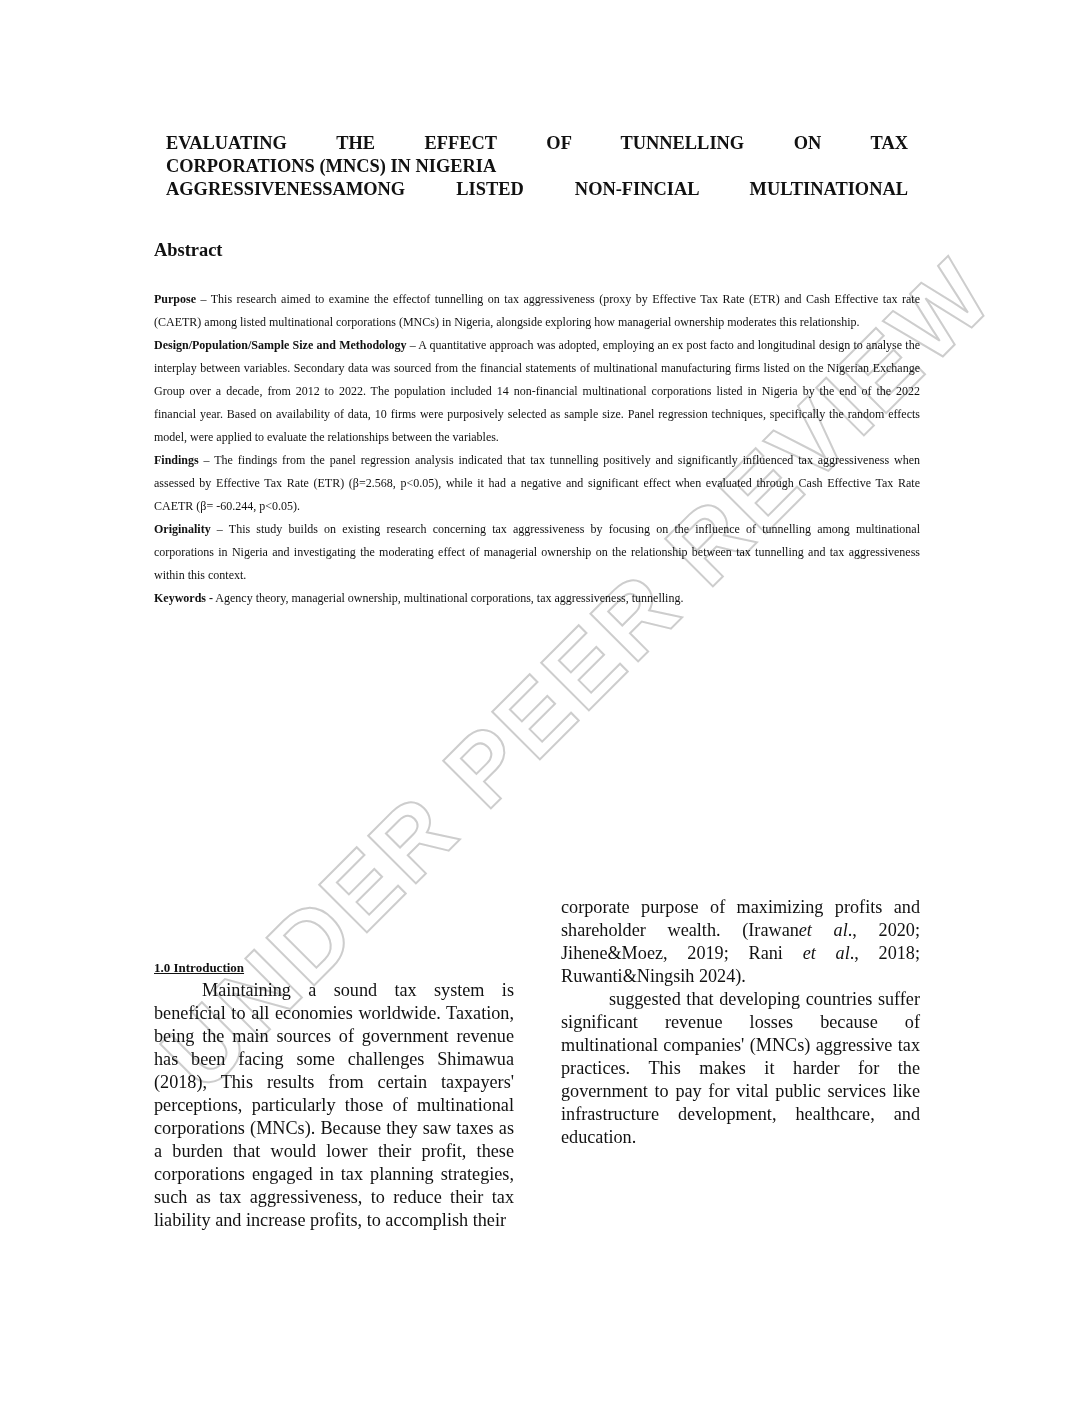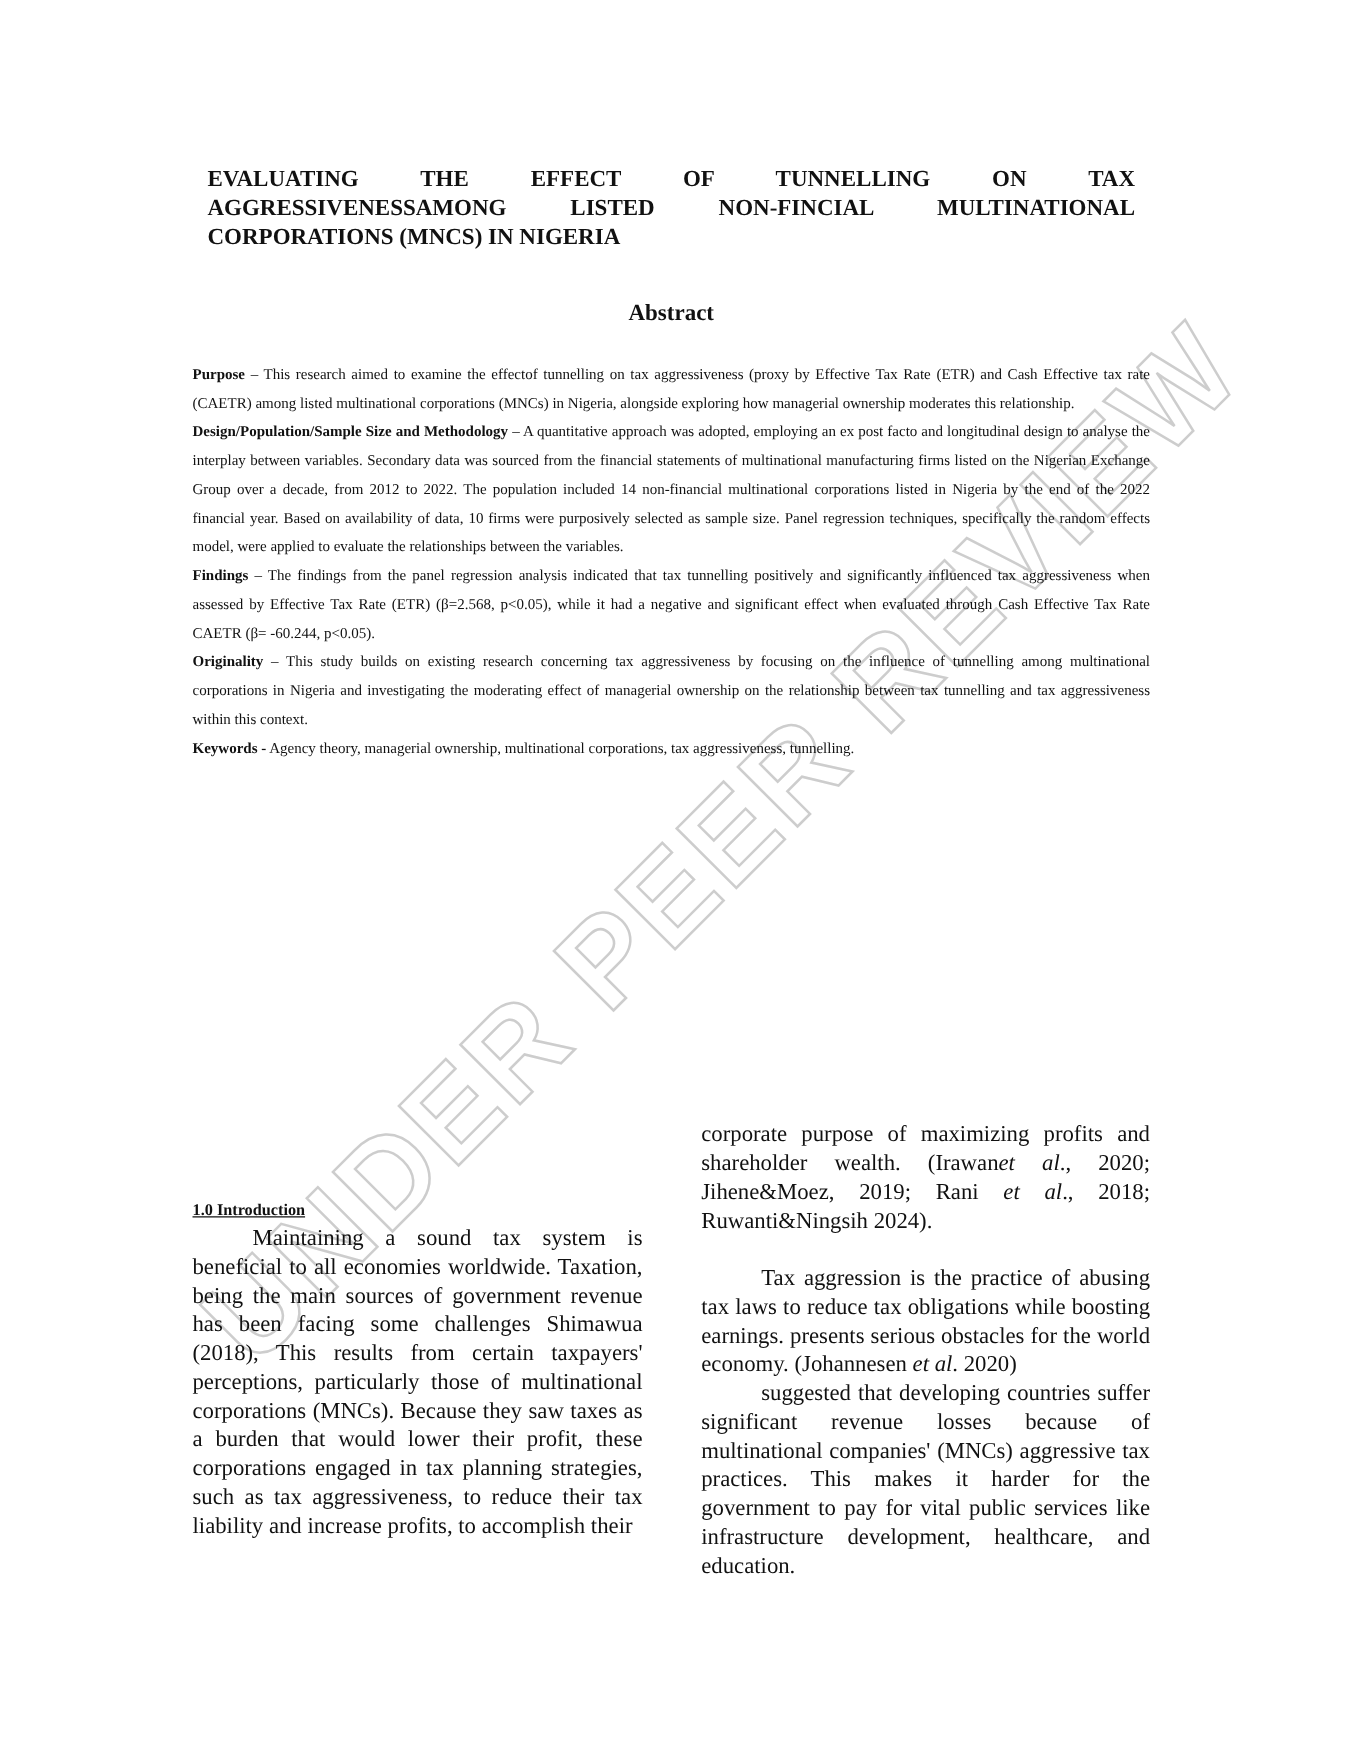--- a/index.html
+++ b/index.html
@@ -12,21 +12,21 @@
   .content { position: absolute; left: 154px; top: 120px; width: 766px; }
   .title {
     font-weight: bold; font-size: 18.4px; line-height: 23px;
     text-align: justify; text-align-last: left; margin: 12px;
     letter-spacing: 0px;
   }
   .title .tl { display: block; text-align: justify; text-align-last: justify; }
   .title .tl.last { text-align-last: left; }
   .abstract-heading {
     font-weight: bold; font-size: 18.4px; line-height: 23px;
-    text-align: center; margin: 38px 0 0 0;
+    margin: 38px 0 0 0;
   }
   p.para {
     font-size: 12px; line-height: 23px; text-align: justify; margin: 0;
   }
   .sec { margin-top: 23px; }
   .sec.first { margin-top: 26px; }
   b.lead { font-weight: bold; }
   .jel {
     display: flex; justify-content: space-between; font-weight: bold;
     font-size: 18.2px; line-height: 23px; margin: 0;
@@ -54,22 +54,22 @@
 </head>
 <body>
 
 <div class="page">
 
   <div class="watermark">UNDER PEER REVIEW</div>
 
   <div class="content">
     <h1 class="title">
       <span class="tl">EVALUATING THE EFFECT OF TUNNELLING ON TAX</span>
+      <span class="tl last">CORPORATIONS (MNCS) IN NIGERIA</span>
       <span class="tl">AGGRESSIVENESSAMONG LISTED NON-FINCIAL MULTINATIONAL</span>
-      <span class="tl last">CORPORATIONS (MNCS) IN NIGERIA</span>
     </h1>
 
     <div class="abstract-heading">Abstract</div>
 
     <p class="para sec first"><b class="lead">Purpose</b><span> – This research aimed to examine the effectof tunnelling on tax aggressiveness (proxy by Effective Tax Rate (ETR) and Cash Effective tax rate (CAETR) among listed multinational corporations (MNCs) in Nigeria, alongside exploring how managerial ownership moderates this relationship.</span></p>
 
     <p class="para sec"><b class="lead">Design/Population/Sample Size and Methodology</b><span> – A quantitative approach was adopted, employing an ex post facto and longitudinal design to analyse the interplay between variables. Secondary data was sourced from the financial statements of multinational manufacturing firms listed on the Nigerian Exchange Group over a decade, from 2012 to 2022. The population included 14 non-financial multinational corporations listed in Nigeria by the end of the 2022 financial year. Based on availability of data, 10 firms were purposively selected as sample size. Panel regression techniques, specifically the random effects model, were applied to evaluate the relationships between the variables.</span></p>
 
     <p class="para sec"><b class="lead">Findings</b><span> – The findings from the panel regression analysis indicated that tax tunnelling positively and significantly influenced tax aggressiveness when assessed by Effective Tax Rate (ETR) (β=2.568, p&lt;0.05), while it had a negative and significant effect when evaluated through Cash Effective Tax Rate CAETR (β= -60.244, p&lt;0.05).</span></p>
 
@@ -81,19 +81,18 @@
 
   <div class="cols">
     <div class="col col-left">
       <div class="intro-heading">1.0 Introduction</div>
       <p class="indent">Maintaining a sound tax system is beneficial to all economies worldwide. Taxation, being the main sources of government revenue has been facing some challenges Shimawua (2018), This results from certain taxpayers' perceptions, particularly those of multinational corporations (MNCs). Because they saw taxes as a burden that would lower their profit, these corporations engaged in tax planning strategies, such as tax aggressiveness, to reduce their tax liability and increase profits, to accomplish their</p>
     </div>
 
     <div class="col col-right">
       <p><span>corporate purpose of maximizing profits and shareholder wealth. (Irawan</span><i>et al</i><span>., 2020; Jihene&amp;Moez, 2019; Rani </span><i>et al</i><span>., 2018; Ruwanti&amp;Ningsih 2024).</span></p>
 
-      <p class="indent gap"><span>Tax aggression is the practice of abusing tax laws to reduce tax obligations while boosting earnings. presents serious obstacles for the world economy. (Johannesen </span><i>et al</i><span>. 2020)</span></p>
 
       <p class="indent">suggested that developing countries suffer significant revenue losses because of multinational companies' (MNCs) aggressive tax practices. This makes it harder for the government to pay for vital public services like infrastructure development, healthcare, and education.</p>
     </div>
   </div>
 
 </div>
 
 </body></html>

